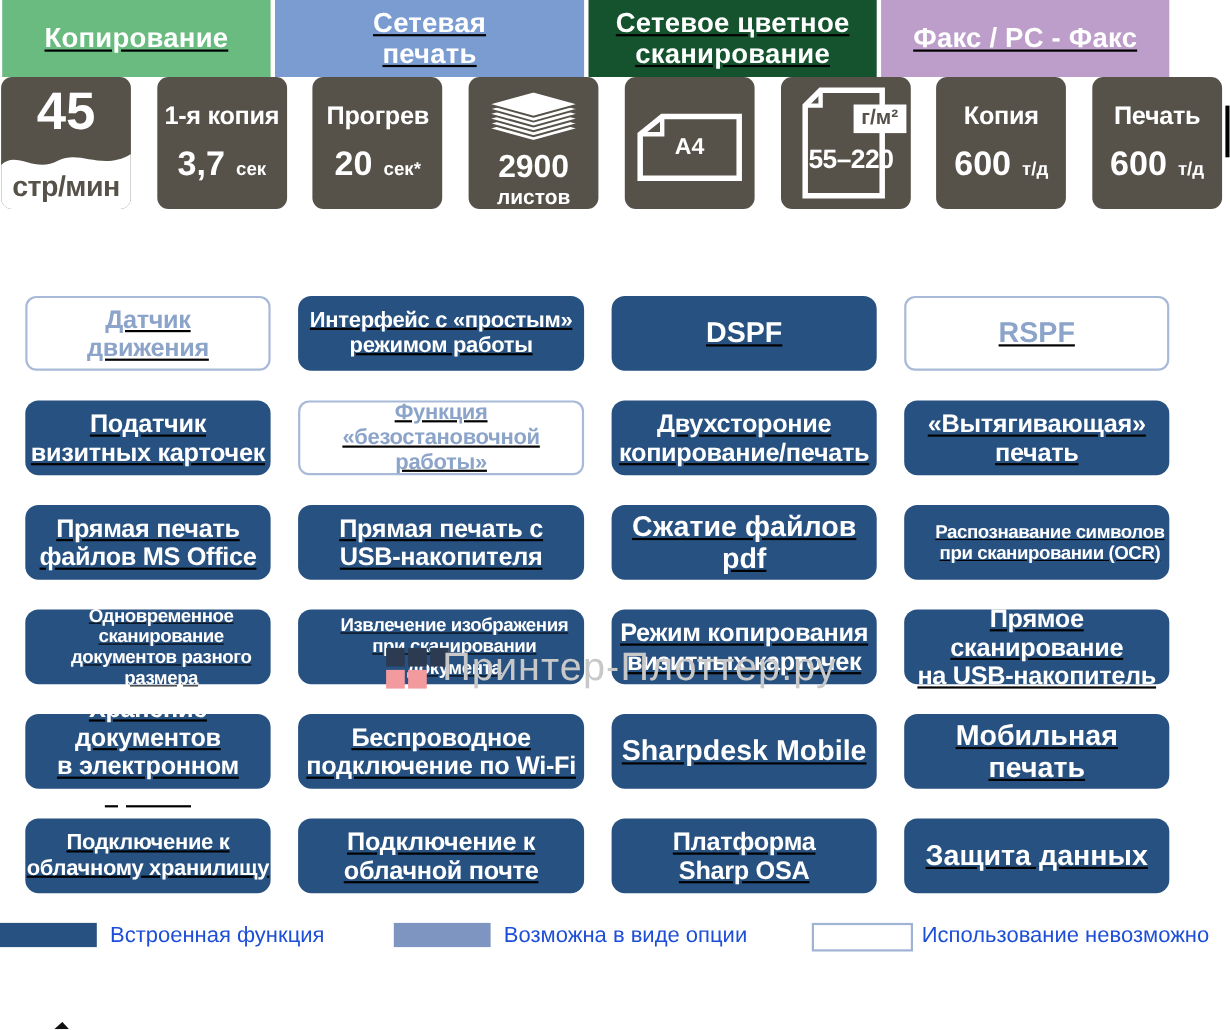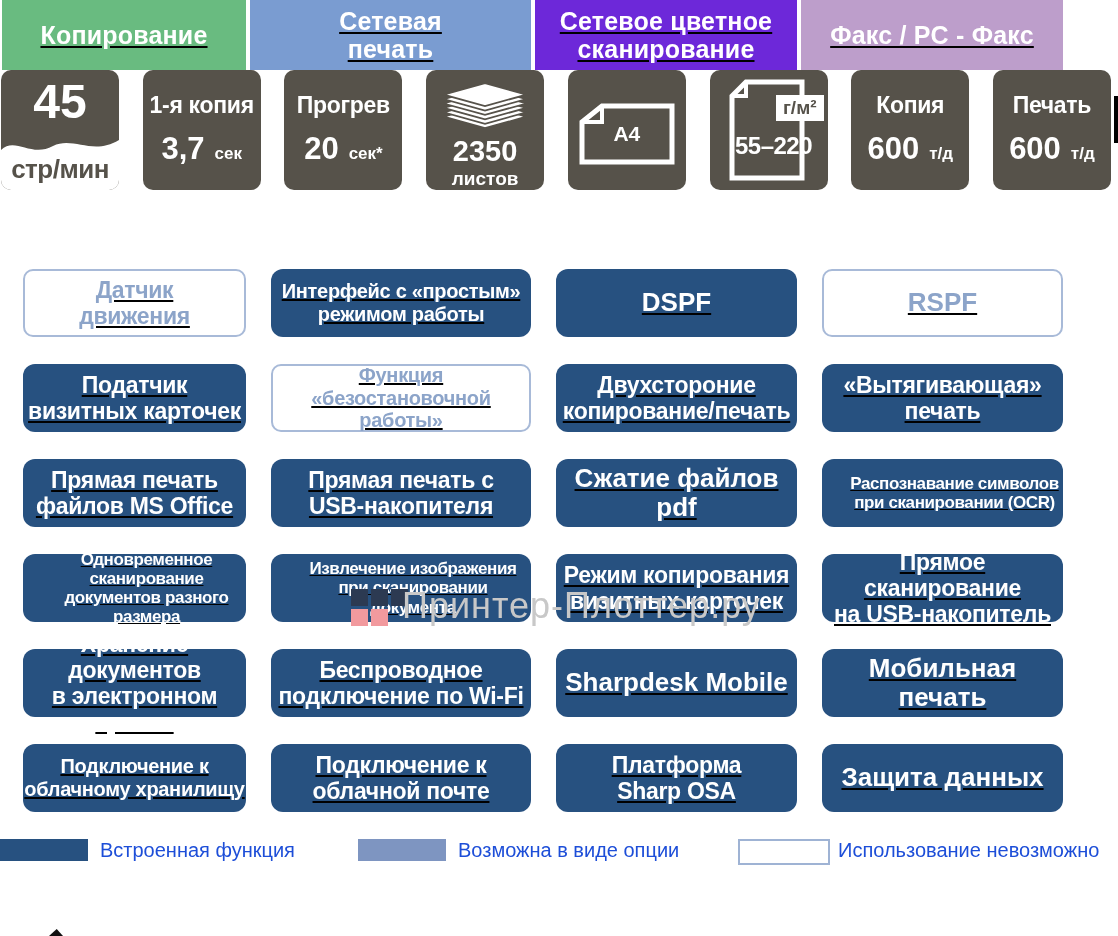--- a/index.html
+++ b/index.html
@@ -8,21 +8,21 @@
 
   
   .cols{display:grid;grid-template-columns:244px 281px 262px 262px;column-gap:4px;padding-left:2px;text-decoration:underline;}
 
   
   .hdr{height:70px;display:flex;align-items:center;justify-content:center;
        color:#fff;font-weight:bold;font-size:25px;line-height:1.12;text-align:center;
        white-space:pre-line;letter-spacing:.2px;}
   .h1{background:#69bb80;}
   .h2{background:#7a9cd1;}
-  .h3{background:#6d28d9;text-align:center;}
+  .h3{background:#14532d;text-align:center;}
   .h4{background:#bd9ecb;}
 
   
   .tiles{display:grid;grid-template-columns:repeat(8,118px);
          justify-content:space-between;width:1110px;padding-left:1px;}
   .tile{position:relative;height:120px;background:#56524a;border-radius:10px;
         color:#fff;overflow:hidden;text-align:center;}
   .speed-num{font-size:48px;font-weight:bold;margin-top:4px;}
   .wave{position:absolute;left:0;bottom:0;width:118px;height:58px;}
   .speed-unit{position:absolute;left:0;right:0;bottom:5px;color:#56524a;
@@ -117,21 +117,21 @@
 
     <div class="tile">
       <svg class="stack-svg" viewBox="0 0 118 56">
         <path d="M12 39 L59 26 L106 39 L59 52 Z" fill="#fff" stroke="#56524a" stroke-width="2"></path>
         <path d="M12 34 L59 21 L106 34 L59 47 Z" fill="#fff" stroke="#56524a" stroke-width="2"></path>
         <path d="M12 29 L59 16 L106 29 L59 42 Z" fill="#fff" stroke="#56524a" stroke-width="2"></path>
         <path d="M12 24 L59 11 L106 24 L59 37 Z" fill="#fff" stroke="#56524a" stroke-width="2"></path>
         <path d="M12 19 L59 6 L106 19 L59 32 Z" fill="#fff" stroke="#56524a" stroke-width="2"></path>
         <path d="M12 14 L59 1 L106 14 L59 27 Z" fill="#fff" stroke="#56524a" stroke-width="2"></path>
       </svg>
-      <div class="t-big">2350</div>
+      <div class="t-big">2900</div>
       <div class="t-small">листов</div>
     </div>
 
     <div class="tile">
       <svg class="sheet-svg" viewBox="0 0 118 120">
         <path d="M34 36 L104 36 L104 92 L14 92 L14 52 Z" fill="none" stroke="#fff" stroke-width="5"></path>
         <path d="M34 36 L34 52 L14 52" fill="none" stroke="#fff" stroke-width="4"></path>
       </svg>
       <div class="a4-label">A4</div>
     </div>

